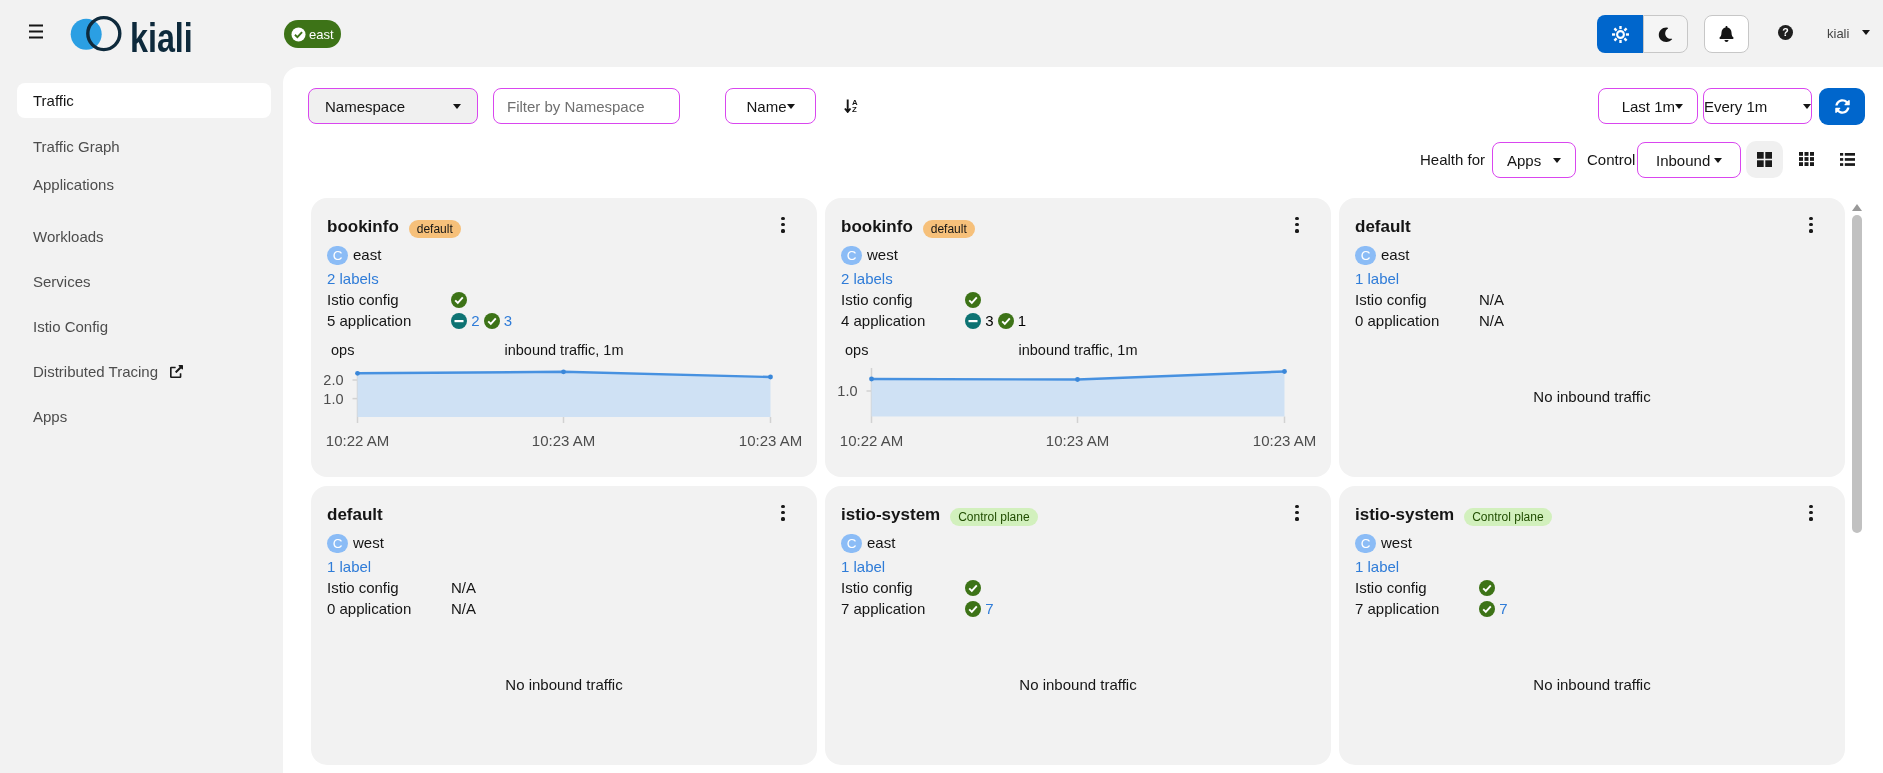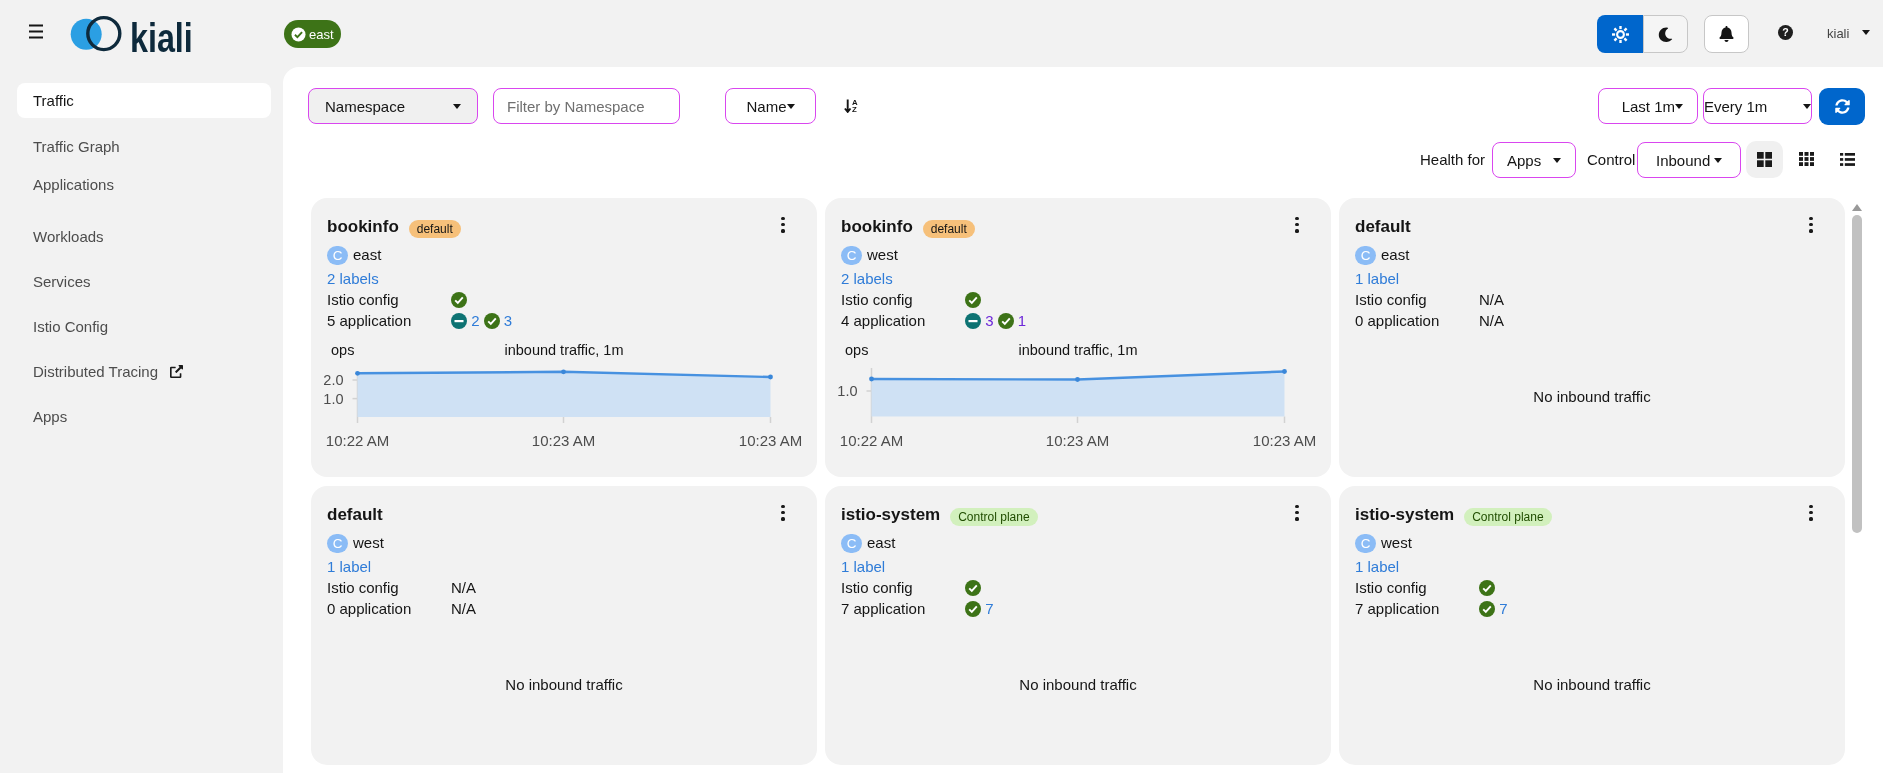--- a/index.html
+++ b/index.html
@@ -206,21 +206,21 @@
     </div>
  <div class="avatar">C</div>
  <div class="r" style="left:42px;top:47px">west</div>
  <div class="r link" style="top:71px">2 labels</div>
  <div class="r" style="top:92px">Istio config</div>
  <div class="r" style="top:113px">4 application</div>
  <svg class="abs sicon" style="left:140px;top:94px" width="16" height="16" viewBox="0 0 16 16">
       <circle cx="8" cy="8" r="8" fill="#3d7317"></circle>
       <path d="M4.2 8.3 L6.8 10.9 L11.8 5.3" stroke="#fff" stroke-width="1.9" fill="none"></path>
     </svg>
- <div class="abs" style="left:140px;top:113px;font-size:15px;line-height:20px;color:#6d28d9">
+ <div class="abs" style="left:140px;top:113px;font-size:15px;line-height:20px;color:#000000">
   <svg class="sicon" width="16" height="16" viewBox="0 0 16 16">
         <circle cx="8" cy="8" r="8" fill="#0e7373"></circle>
         <rect x="3.5" y="7" width="9" height="2.2" fill="#fff"></rect>
       </svg> 3
   <svg class="sicon" width="16" height="16" viewBox="0 0 16 16">
         <circle cx="8" cy="8" r="8" fill="#3d7317"></circle>
         <path d="M4.2 8.3 L6.8 10.9 L11.8 5.3" stroke="#fff" stroke-width="1.9" fill="none"></path>
       </svg> 1
  </div>
  <svg class="abs" style="left:0;top:140px" width="506" height="120" viewBox="0 0 506 120">

